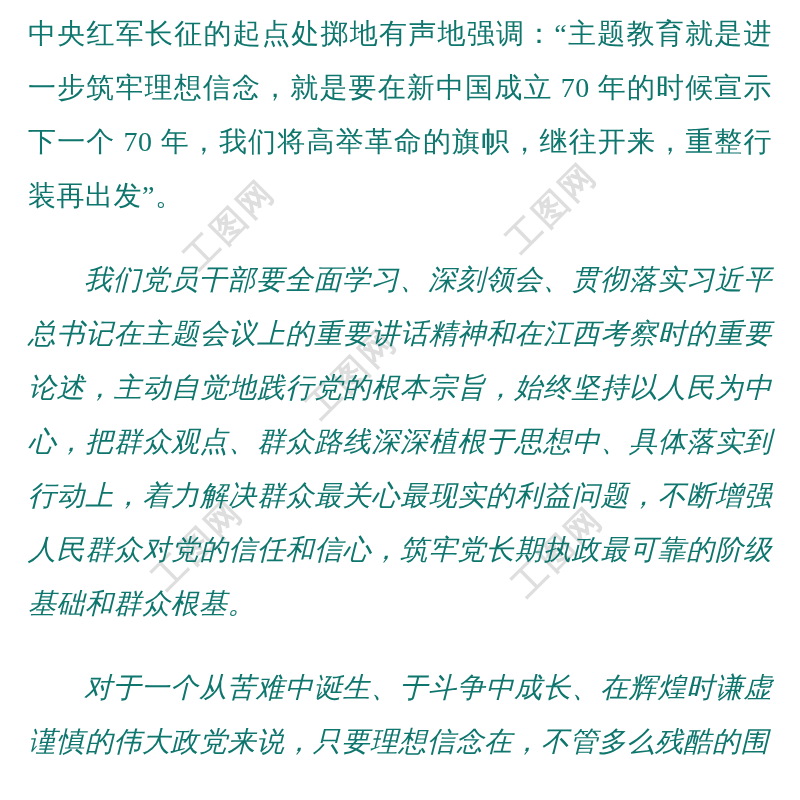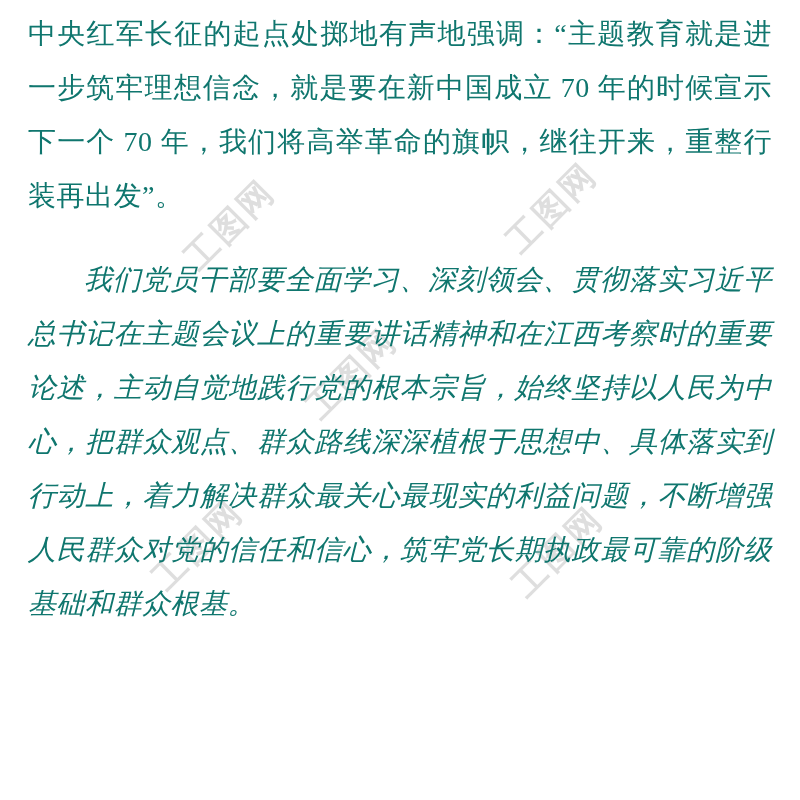--- a/index.html
+++ b/index.html
@@ -64,15 +64,16 @@
       <div class="watermark" style="left: 230px; top: 225px; color: rgba(0, 0, 0, 0.13);">工图网</div>
       <div class="watermark" style="left: 552px; top: 208px; color: rgba(0, 0, 0, 0.13);">工图网</div>
       <div class="watermark" style="left: 352px; top: 374px; color: rgba(0, 0, 0, 0.13);">工图网</div>
       <div class="watermark" style="left: 198px; top: 545px; color: rgba(0, 0, 0, 0.13);">工图网</div>
       <div class="watermark" style="left: 558px; top: 552px; color: rgba(0, 0, 0, 0.13);">工图网</div>
     </div>
 
   <div class="content">
       <p class="para">中央红军长征的起点处掷地有声地强调：“主题教育就是进一步筑牢理想信念，就是要在新中国成立 70 年的时候宣示下一个 70 年，我们将高举革命的旗帜，继往开来，重整行装再出发”。</p>
       <p class="para indent">我们党员干部要全面学习、深刻领会、贯彻落实习近平总书记在主题会议上的重要讲话精神和在江西考察时的重要论述，主动自觉地践行党的根本宗旨，始终坚持以人民为中心，把群众观点、群众路线深深植根于思想中、具体落实到行动上，着力解决群众最关心最现实的利益问题，不断增强人民群众对党的信任和信心，筑牢党长期执政最可靠的阶级基础和群众根基。</p>
+      <p class="para indent">对于一个从苦难中诞生、于斗争中成长、在辉煌时谦虚谨慎的伟大政党来说，只要理想信念在，不管多么残酷的围</p>
     </div>
 
 </div>
 
 </body></html>

